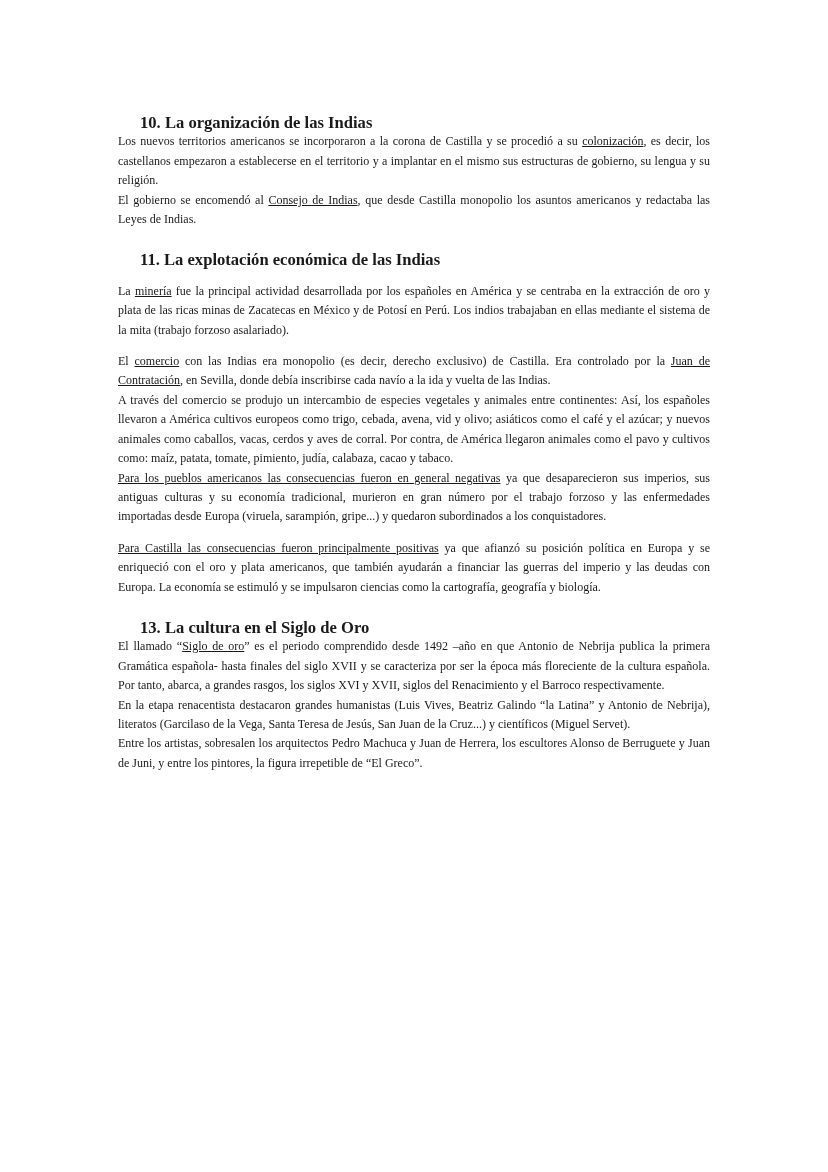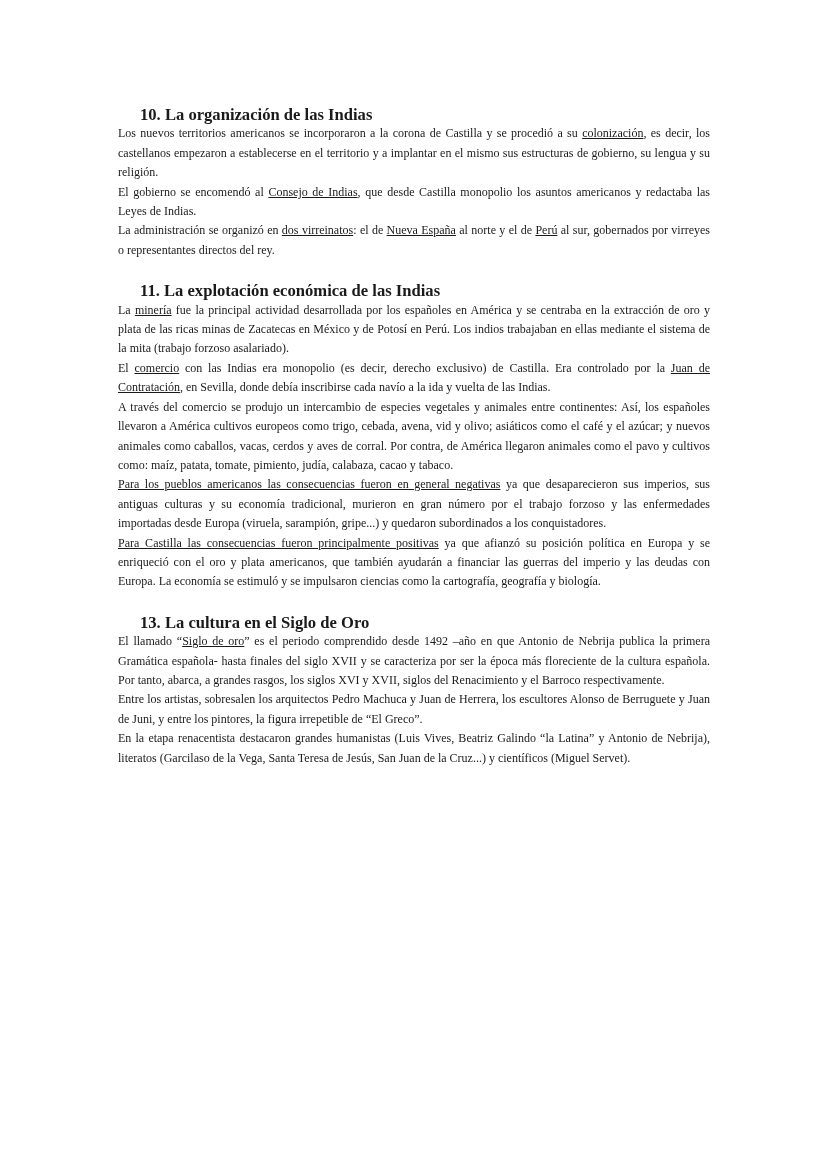--- a/index.html
+++ b/index.html
@@ -22,51 +22,50 @@
     background: #ffffff;
   }
   .doc-section { margin: 0; }
   .heading {
     font-size: 16.6px;
     line-height: 19.4px;
     font-weight: bold;
     margin: 21px 0 0 0;
     text-indent: 22px;
   }
-  .doc-section:first-child .heading { margin-top: 8px; }
+  .doc-section:first-child .heading { margin-top: 16px; }
   .para {
     font-size: 12px;
     line-height: 19.4px;
     margin: 0;
     text-align: justify;
   }
-  .para.gap { }
+  .para.gap { margin-top: 12px; }
   .u { text-decoration: underline; }
 </style>
 </head>
 <body>
 
 <div class="page">
   <div id="doc-content">
       <section class="doc-section">
         <h2 class="heading">10. La organización de las Indias</h2>
         <p class="para"><span class="">Los nuevos territorios americanos se incorporaron a la corona de Castilla y se procedió a su </span><span class="u">colonización</span><span class="">, es decir, los castellanos empezaron a establecerse en el territorio y a implantar en el mismo sus estructuras de gobierno, su lengua y su religión.</span></p>
         <p class="para"><span class="">El gobierno se encomendó al </span><span class="u">Consejo de Indias</span><span class="">, que desde Castilla monopolio los asuntos americanos y redactaba las Leyes de Indias.</span></p>
-        <p class="para"><span class="">La administración se organizó en </span><span class="u">dos virreinatos</span><span class="">: el de </span><span class="u">Nueva España</span><span class=""> al norte y el de </span><span class="u">Perú</span><span class=""> al sur, gobernados por virreyes o representantes directos del rey.</span></p>
       </section>
       <section class="doc-section">
         <h2 class="heading">11. La explotación económica de las Indias</h2>
         <p class="para gap"><span class="">La </span><span class="u">minería</span><span class=""> fue la principal actividad desarrollada por los españoles en América y se centraba en la extracción de oro y plata de las ricas minas de Zacatecas en México y de Potosí en Perú. Los indios trabajaban en ellas mediante el sistema de la mita (trabajo forzoso asalariado).</span></p>
         <p class="para gap"><span class="">El </span><span class="u">comercio</span><span class=""> con las Indias era monopolio (es decir, derecho exclusivo) de Castilla. Era controlado por la </span><span class="u">Juan de Contratación</span><span class="">, en Sevilla, donde debía inscribirse cada navío a la ida y vuelta de las Indias.</span></p>
         <p class="para"><span class="">A través del comercio se produjo un intercambio de especies vegetales y animales entre continentes: Así, los españoles llevaron a América cultivos europeos como trigo, cebada, avena, vid y olivo; asiáticos como el café y el azúcar; y nuevos animales como caballos, vacas, cerdos y aves de corral. Por contra, de América llegaron animales como el pavo y cultivos como: maíz, patata, tomate, pimiento, judía, calabaza, cacao y tabaco.</span></p>
       </section>
       <section class="doc-section">
         <p class="para"><span class="u">Para los pueblos americanos las consecuencias fueron en general negativas</span><span class=""> ya que desaparecieron sus imperios, sus antiguas culturas y su economía tradicional, murieron en gran número por el trabajo forzoso y las enfermedades importadas desde Europa (viruela, sarampión, gripe...) y quedaron subordinados a los conquistadores.</span></p>
         <p class="para gap"><span class="u">Para Castilla las consecuencias fueron principalmente positivas</span><span class=""> ya que afianzó su posición política en Europa y se enriqueció con el oro y plata americanos, que también ayudarán a financiar las guerras del imperio y las deudas con Europa. La economía se estimuló y se impulsaron ciencias como la cartografía, geografía y biología.</span></p>
       </section>
       <section class="doc-section">
         <h2 class="heading">13. La cultura en el Siglo de Oro</h2>
         <p class="para"><span class="">El llamado “</span><span class="u">Siglo de oro</span><span class="">” es el periodo comprendido desde 1492 –año en que Antonio de Nebrija publica la primera Gramática española- hasta finales del siglo XVII y se caracteriza por ser la época más floreciente de la cultura española. Por tanto, abarca, a grandes rasgos, los siglos XVI y XVII, siglos del Renacimiento y el Barroco respectivamente.</span></p>
+        <p class="para"><span class="">En la etapa renacentista destacaron grandes humanistas (Luis Vives, Beatriz Galindo “la Latina” y Antonio de Nebrija), literatos (Garcilaso de la Vega, Santa Teresa de Jesús, San Juan de la Cruz...) y científicos (Miguel Servet).</span></p>
         <p class="para"><span class="">Entre los artistas, sobresalen los arquitectos Pedro Machuca y Juan de Herrera, los escultores Alonso de Berruguete y Juan de Juni, y entre los pintores, la figura irrepetible de “El Greco”.</span></p>
-        <p class="para"><span class="">En la etapa renacentista destacaron grandes humanistas (Luis Vives, Beatriz Galindo “la Latina” y Antonio de Nebrija), literatos (Garcilaso de la Vega, Santa Teresa de Jesús, San Juan de la Cruz...) y científicos (Miguel Servet).</span></p>
       </section>
     </div>
 </div>
 
 </body></html>

